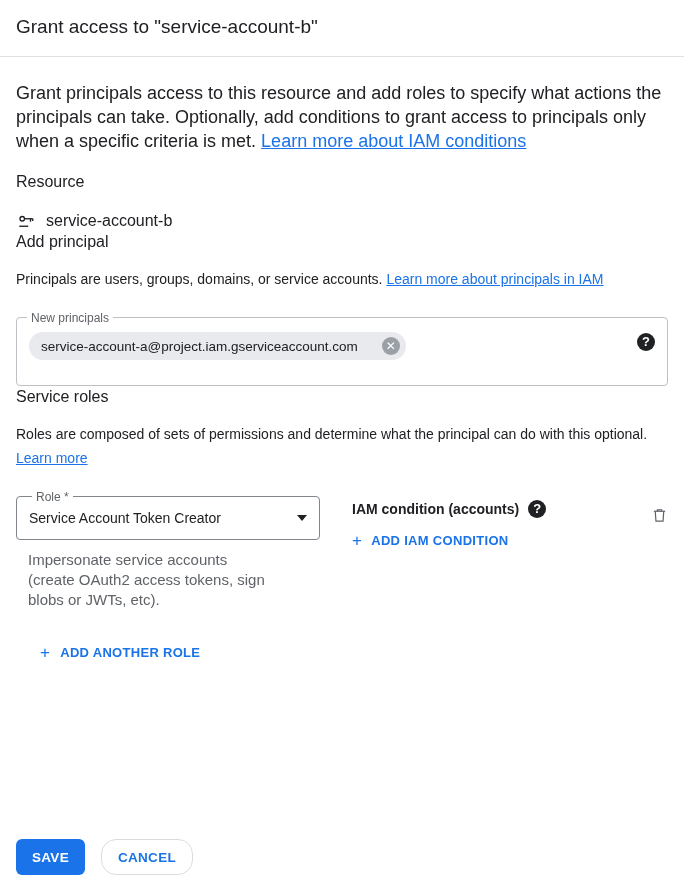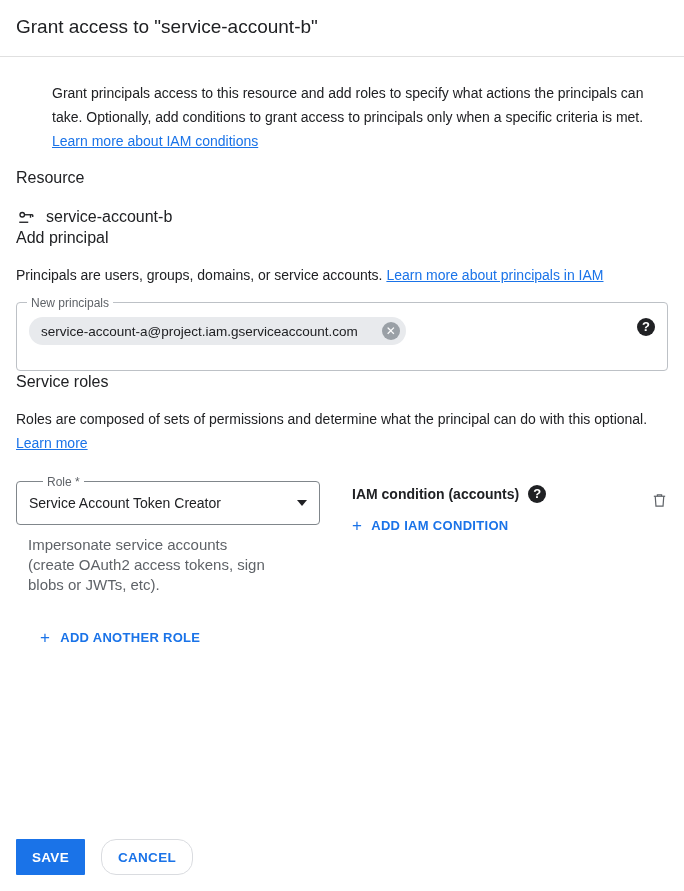--- a/index.html
+++ b/index.html
@@ -28,25 +28,24 @@
     line-height: 26px;
     font-weight: 400;
     color: #202124;
     margin: 0;
   }
   .body-wrap {
     padding: 0 16px;
   }
   .intro {
     margin-top: 24px;
-    font-size: 14px;
+    font-size: 18px;
     line-height: 24px;
     color: #202124;
     max-width: 648px;
-    margin-left: 36px;
   }
   a.link {
     color: #1a73e8;
     text-decoration: underline;
     cursor: pointer;
   }
   h2.section {
     font-size: 16px;
     font-weight: 500;
     line-height: 22px;
@@ -72,21 +71,21 @@
   }
   .add-principals-head { margin-top: 38px; }
   .principals-desc {
     margin-top: 14px;
     font-size: 14px;
     line-height: 24px;
     max-width: 648px;
   }
   .field-outline {
     position: relative;
-    margin-top: 15px;
+    margin-top: 26px;
     border: 1px solid #bdc1c6;
     border-radius: 4px;
     height: 69px;
     padding: 14px 44px 10px 12px;
   }
   .field-legend {
     position: absolute;
     top: -8px;
     left: 10px;
     background: #ffffff;
@@ -162,21 +161,21 @@
     display: flex;
     align-items: center;
     padding: 0 36px 0 12px;
     font-size: 14px;
     color: #202124;
     cursor: pointer;
   }
   .select-legend {
     position: absolute;
     top: -8px;
-    left: 26px;
+    left: 15px;
     background: #ffffff;
     padding: 0 4px;
     font-size: 12px;
     color: #5f6368;
     line-height: 16px;
   }
   .caret {
     position: absolute;
     right: 12px;
     top: 50%;
@@ -254,21 +253,21 @@
     left: 16px;
     bottom: 16px;
     display: flex;
     align-items: center;
     gap: 16px;
   }
   .btn-save {
     background: #1a73e8;
     color: #ffffff;
     border: none;
-    border-radius: 1px;
+    border-radius: 6px;
     height: 36px;
     padding: 0 16px;
     font-size: 13.5px;
     font-weight: bold;
     letter-spacing: .3px;
     cursor: pointer;
     font-family: "Liberation Sans", sans-serif;
   }
   .btn-cancel {
     background: #ffffff;

